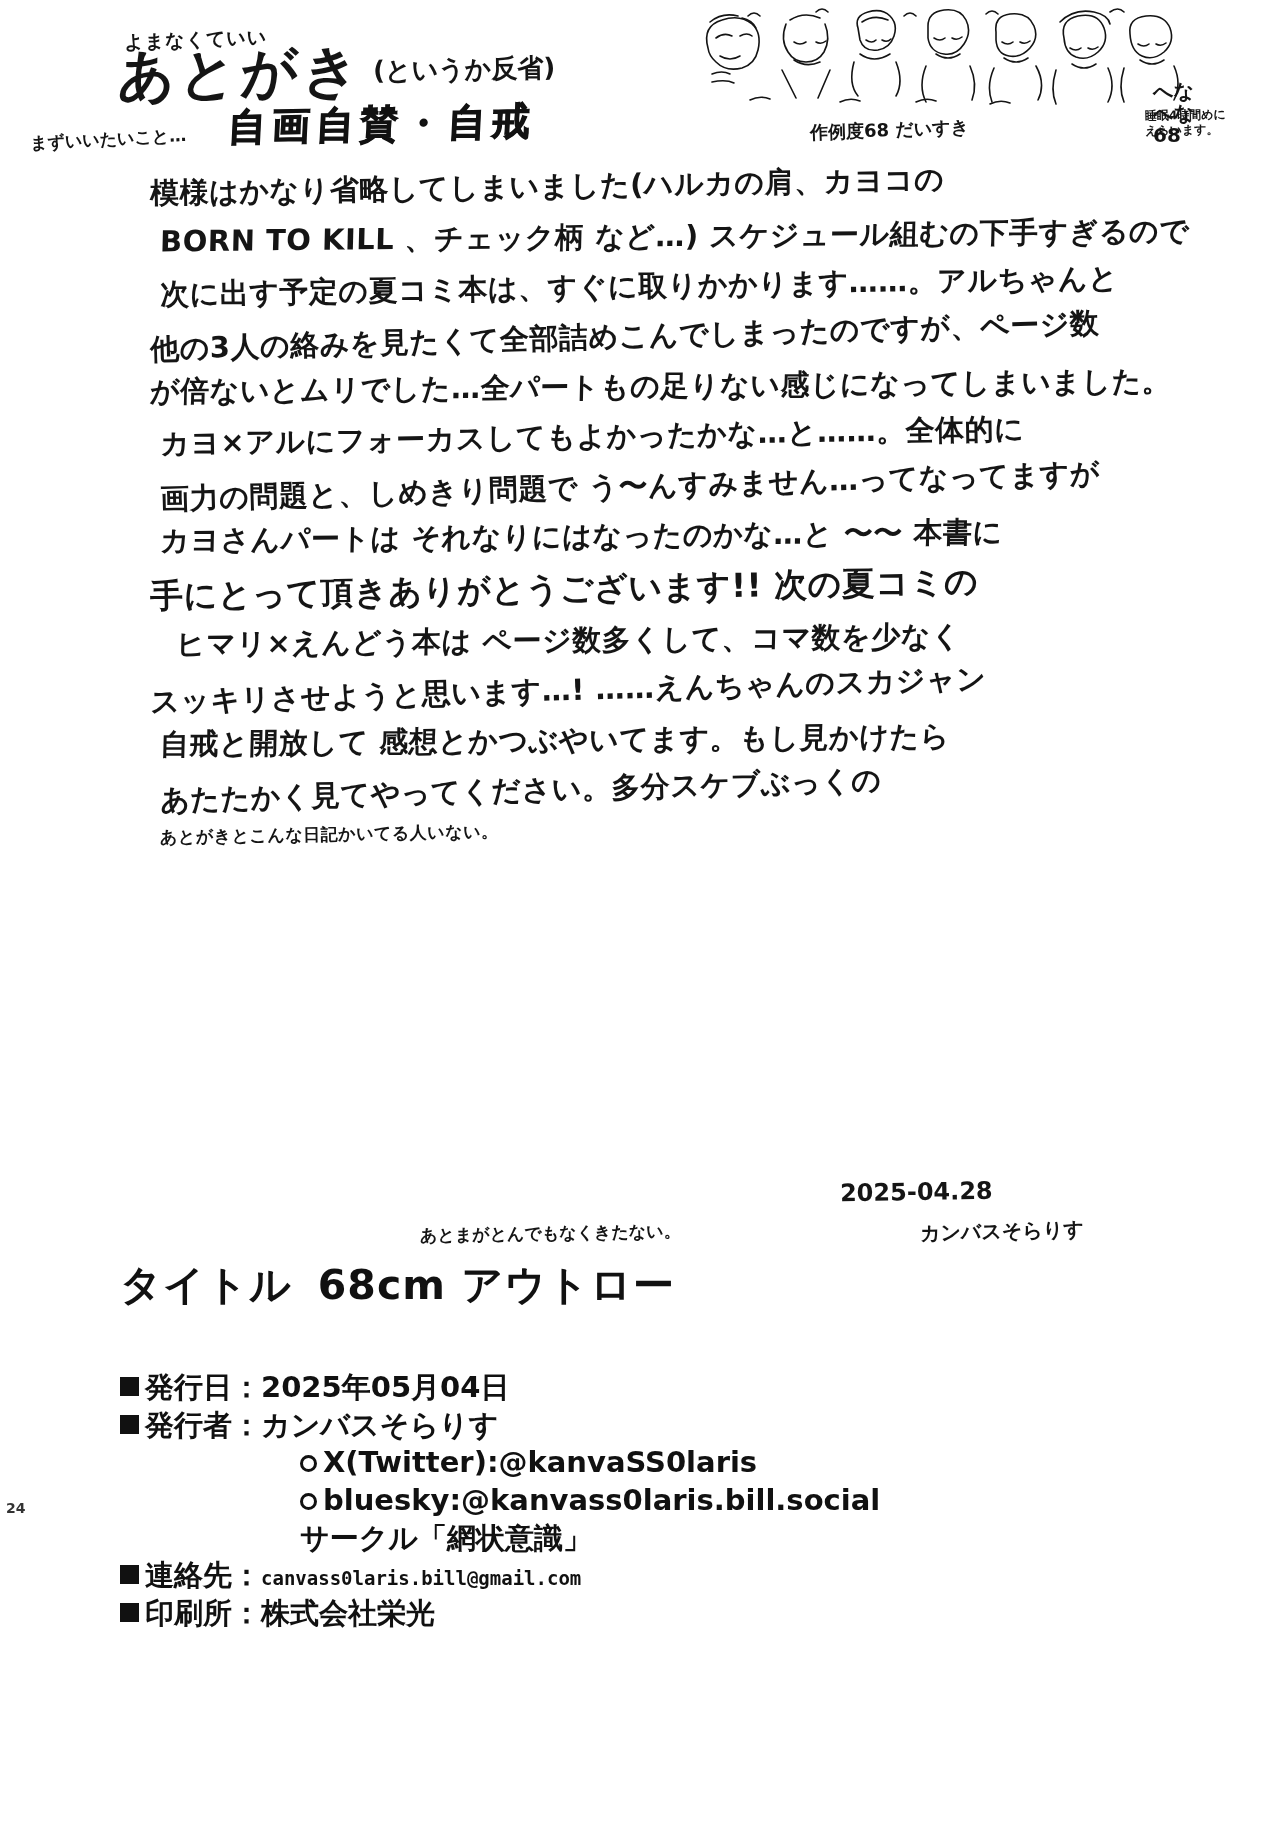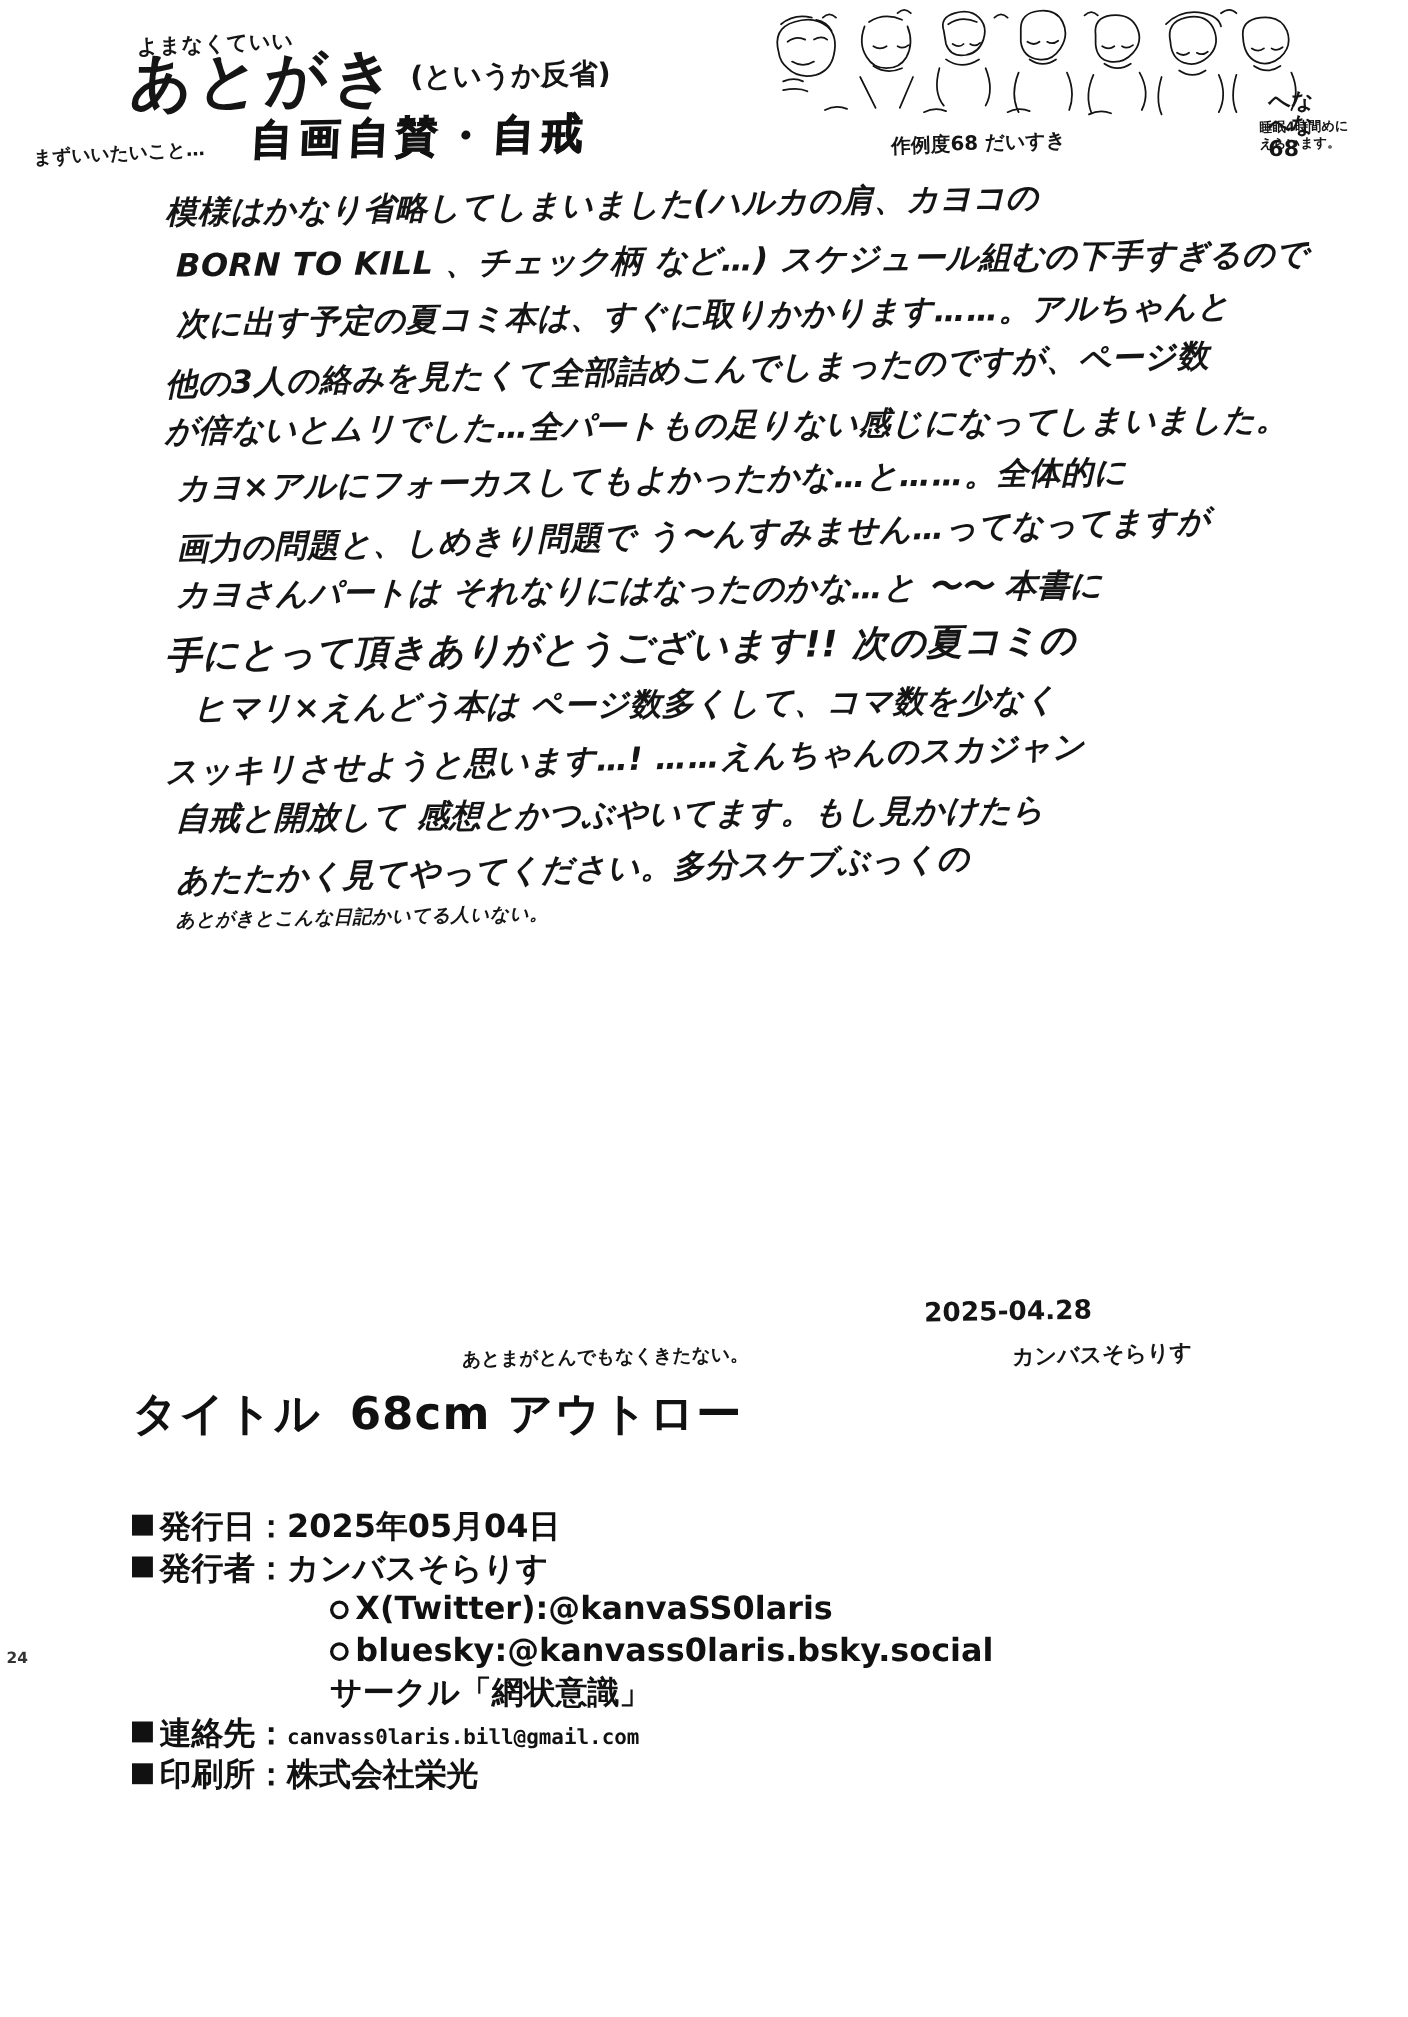--- a/index.html
+++ b/index.html
@@ -113,21 +113,20 @@
     font-weight: 700;
     line-height: 1.1;
   }
 
   
   .hand-body {
     position: absolute;
     left: 150px;
     top: 172px;
     width: 1030px;
-    font-style: italic;
   }
   .hw-line {
     font-size: 29px;
     font-weight: 700;
     line-height: 1.0;
     margin-bottom: 21px;
     white-space: nowrap;
     letter-spacing: 0.5px;
   }
   .hw-line.ind1 { margin-left: 26px; }
@@ -331,21 +330,21 @@
 
     <div class="col-row">
       <span class="sq"></span><span>発行者：</span><span>カンバスそらりす</span>
     </div>
 
     <div class="col-row indent">
       <span class="circ"></span><span>X(Twitter):</span><span>@kanvaSS0laris</span>
     </div>
 
     <div class="col-row indent">
-      <span class="circ"></span><span>bluesky:</span><span>@kanvass0laris.bsky.social</span>
+      <span class="circ"></span><span>bluesky:</span><span>@kanvass0laris.bill.social</span>
     </div>
 
     <div class="col-row indent">
       <span>サークル「網状意識」</span>
     </div>
 
     <div class="col-row">
       <span class="sq"></span><span>連絡先：</span><span class="mono">canvass0laris.bill@gmail.com</span>
     </div>
 

